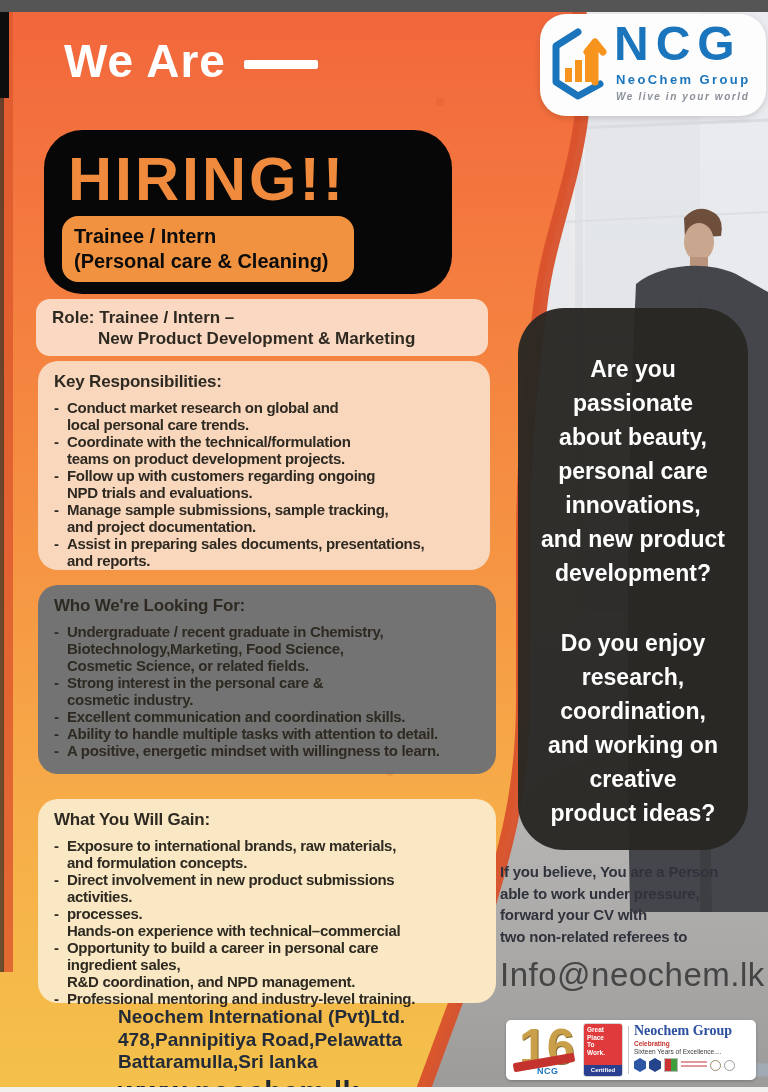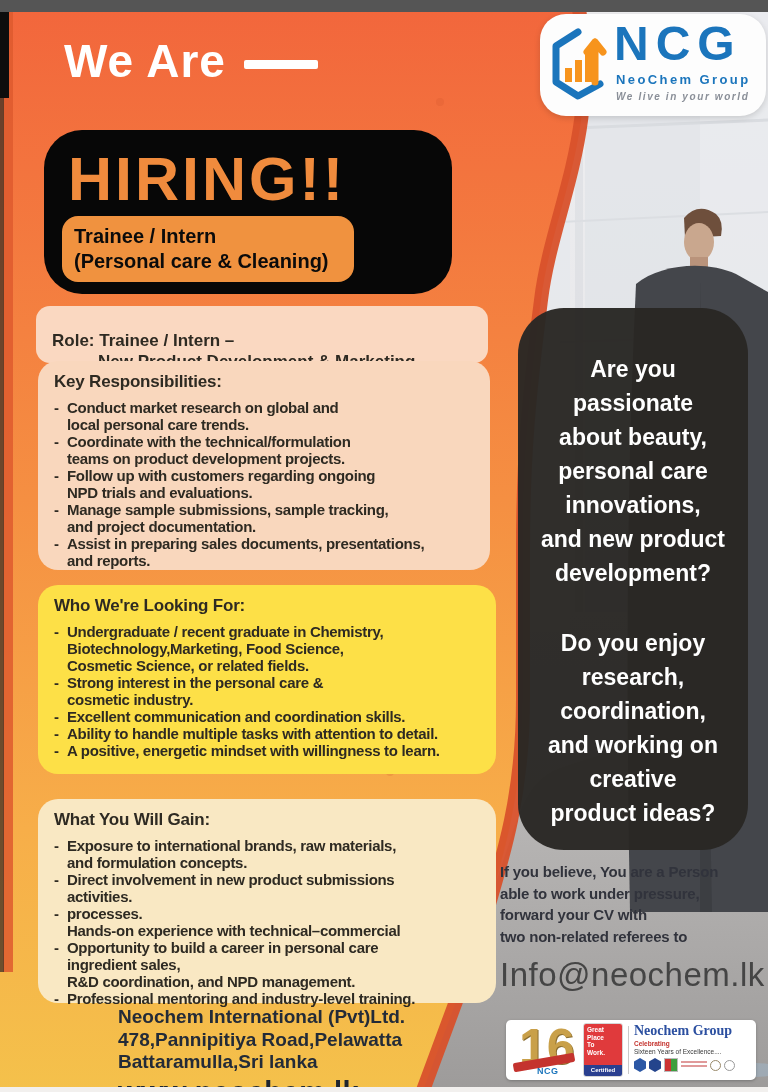--- a/index.html
+++ b/index.html
@@ -18,33 +18,33 @@
   .hiring-box{left:44px;top:118px;width:408px;height:164px;background:#070707;border-radius:38px;z-index:2;}
   .hiring-text{left:24px;top:14px;color:#F08B3D;font-size:61px;font-weight:bold;letter-spacing:3px;white-space:nowrap;}
   .trainee-pill{left:18px;top:86px;width:292px;height:66px;background:#F0923F;border-radius:16px;padding:8px 12px;}
   .trainee-pill div{color:#0B0B0B;font-size:20px;font-weight:bold;line-height:25px;white-space:nowrap;}
   
   .logo-pill{left:540px;top:2px;width:226px;height:102px;background:#FDFDFD;border-radius:26px;z-index:3;box-shadow:0 2px 6px rgba(0,0,0,0.15);}
   .logo-acronym{left:74px;top:2px;color:#1B75BC;font-size:48px;font-weight:bold;letter-spacing:7px;}
   .logo-company{left:76px;top:58px;color:#1B75BC;font-size:13px;font-weight:bold;letter-spacing:2.4px;white-space:nowrap;}
   .logo-tagline{left:76px;top:77px;color:#8A8F98;font-size:10px;font-weight:bold;font-style:italic;letter-spacing:1.6px;white-space:nowrap;}
   
-  .role-box{left:36px;top:294px;width:452px;height:57px;background:#FAD8C1;border-radius:14px;padding:24px 16px;z-index:2;}
+  .role-box{left:36px;top:287px;width:452px;height:57px;background:#FAD8C1;border-radius:14px;padding:8px 16px;z-index:2;}
   .role-box div{color:#2E2A22;font-size:17px;font-weight:bold;line-height:21px;white-space:nowrap;}
   .role-box .l2{padding-left:46px;}
   
   .sec{border-radius:20px;padding:11px 28px 8px 16px;z-index:2;}
   .sec h3{margin:0 0 7px 0;color:#2E2A22;font-size:17px;font-weight:bold;letter-spacing:-0.2px;}
   .sec ul{list-style:none;margin:0;padding:0;}
   .sec li{display:flex;}
   .sec li .mk{width:13px;flex:none;color:#2E2A22;font-size:15px;font-weight:bold;line-height:17px;}
   .sec .tx{flex:1;}
   .sec .tx .ln{color:#2E2A22;font-size:15px;font-weight:bold;line-height:17px;letter-spacing:-0.3px;white-space:nowrap;}
   .sec-key{left:38px;top:349px;width:452px;height:209px;background:#F9D7BD;}
-  .sec-who{left:38px;top:573px;width:458px;height:189px;background:#fde047;}
+  .sec-who{left:38px;top:573px;width:458px;height:189px;background:#737373;}
   .sec-gain{left:38px;top:787px;width:458px;height:204px;background:#F9E8C3;}
   
   .panel{left:518px;top:296px;width:230px;height:542px;background:rgba(41,39,36,0.97);border-radius:46px;z-index:2;
          display:flex;flex-direction:column;align-items:center;padding:44px 14px 0 14px;gap:36px;}
   .panel .q .ln{color:#FFFFFF;font-size:23px;font-weight:bold;line-height:34px;text-align:center;white-space:nowrap;}
   
   .cta{left:500px;top:849px;width:264px;z-index:2;}
   .cta .ln{color:#31333C;font-size:15px;font-weight:bold;line-height:21.5px;white-space:nowrap;letter-spacing:-0.2px;}
   .email{display:block;margin-top:9px;color:#454545;font-size:33px;font-weight:normal;letter-spacing:0.5px;white-space:nowrap;}
   

